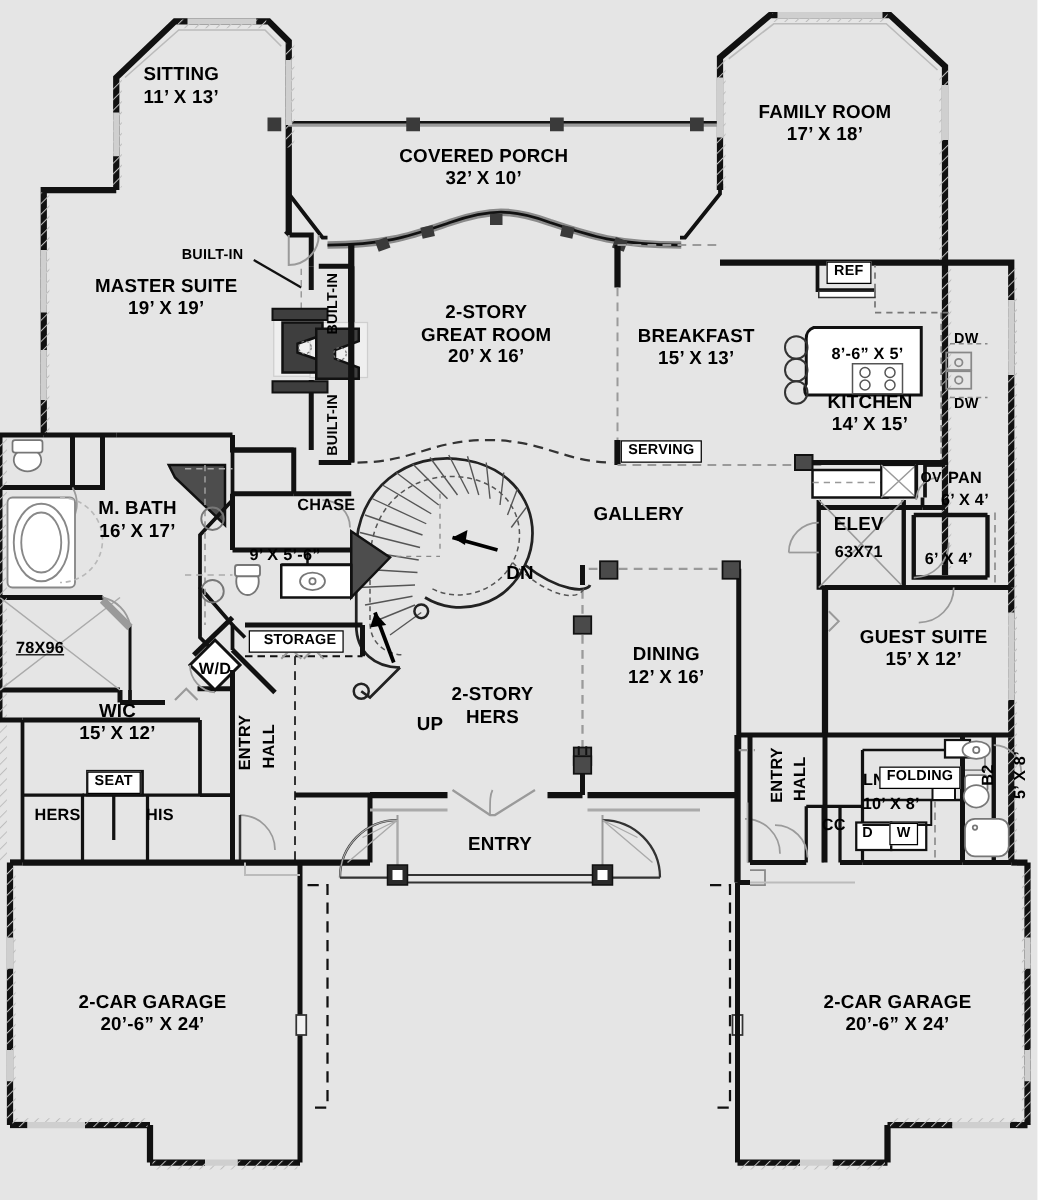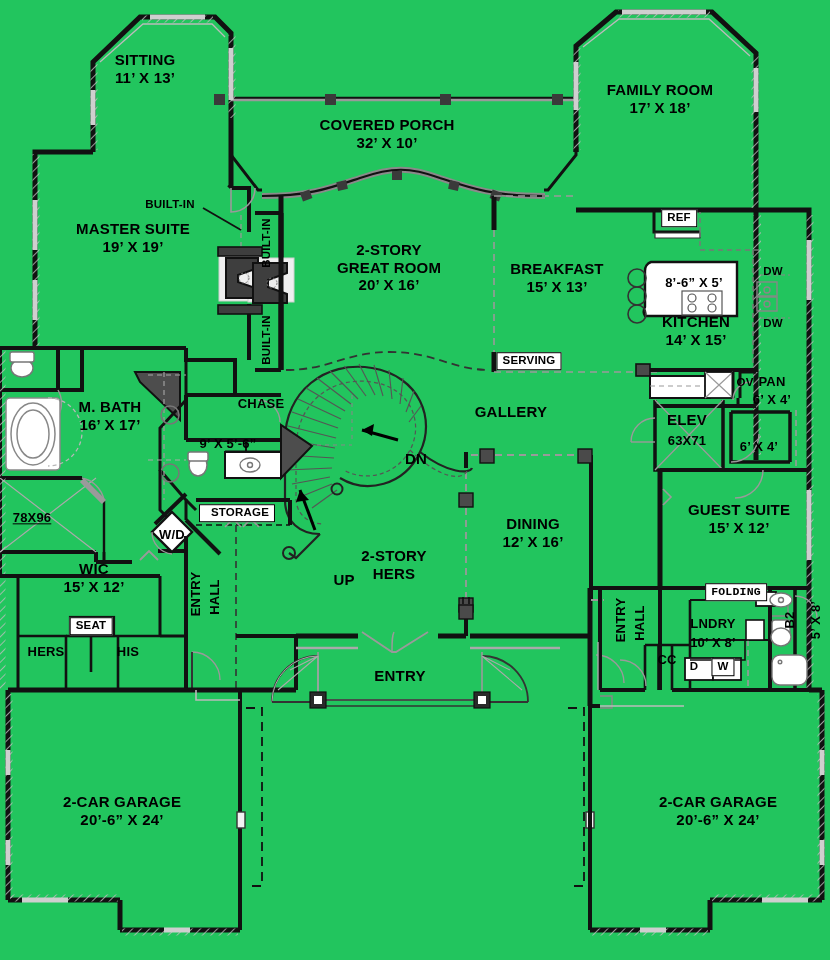--- a/index.html
+++ b/index.html
@@ -1,21 +1,21 @@
 <!DOCTYPE html>
 <html><head>
 <meta charset="utf-8">
 <title>First Floor Plan</title>
 <style>
   html,body{margin:0;padding:0;background:#ffffff;}
   body{font-family:"Liberation Sans",sans-serif;}
   #plan{
     position:relative;
     width:830px;height:960px;
-    background:#22c55e;
+    background:#e5e5e5;
     overflow:hidden;
   }
   #plan svg{position:absolute;left:0;top:0;}
   .lbl{
     position:absolute;
     font-family:"Liberation Sans",sans-serif;
     font-weight:bold;
     color:#000;
     white-space:nowrap;
     transform:translate(-50%,-50%);
@@ -532,17 +532,17 @@
       <div class="lbl tiny" style="left: 694px; top: 667px;">D</div>
       <div class="lbl tiny" style="left: 773px; top: 272px;">DW</div>
       <div class="lbl tiny" style="left: 773px; top: 324px;">DW</div>
       <div class="lbl tiny" style="left: 717px; top: 383px; margin-left: 28px;">OV</div>
       <div class="lbl roomsm" style="left: 772px; top: 382px;">PAN</div>
       <div class="lbl room" style="left: 687px; top: 420px;">ELEV</div>
       <div class="lbl tiny boxed" style="left: 679px; top: 218px;">REF</div>
       <div class="lbl tiny boxed" style="left: 529px; top: 361px;">SERVING</div>
       <div class="lbl tiny boxed" style="left: 237px; top: 513px; padding-left: 11px;">STORAGE</div>
       <div class="lbl tiny boxed" style="left: 91px; top: 626px;">SEAT</div>
-      <div class="lbl tiny boxed" style="left: 736px; top: 592px; font-family: Liberation Mono, monospace;">FOLDING</div>
+      <div class="lbl tiny boxed" style="left: 736px; top: 622px;">FOLDING</div>
       <div class="lbl tiny boxed" style="left: 723px; top: 667px;">W</div>
     </div>
 
 </div>
 
 </body></html>

